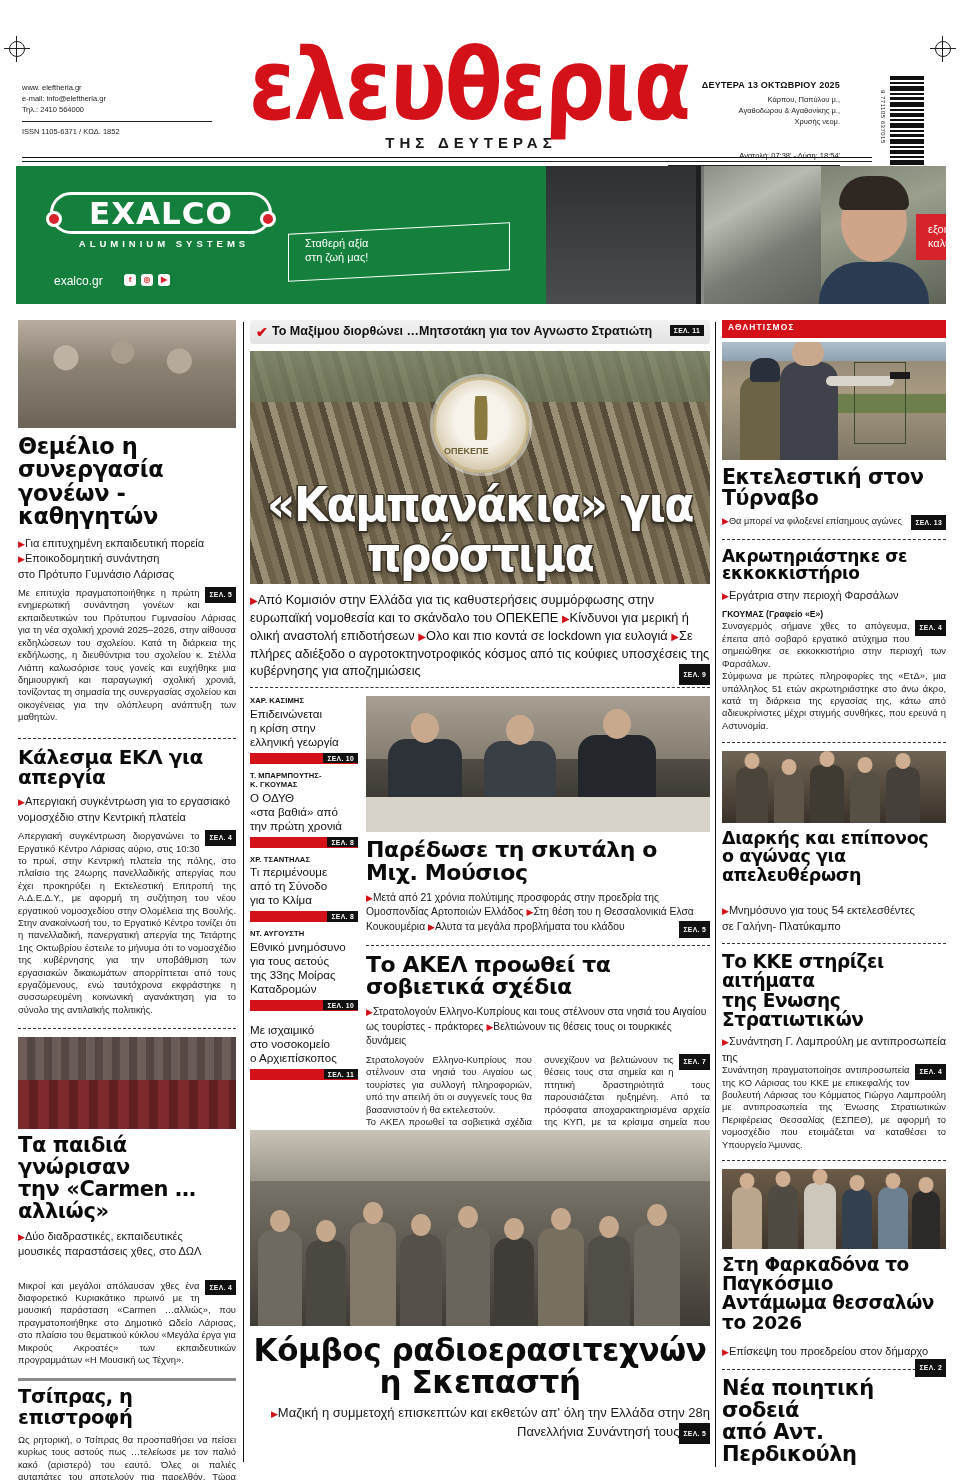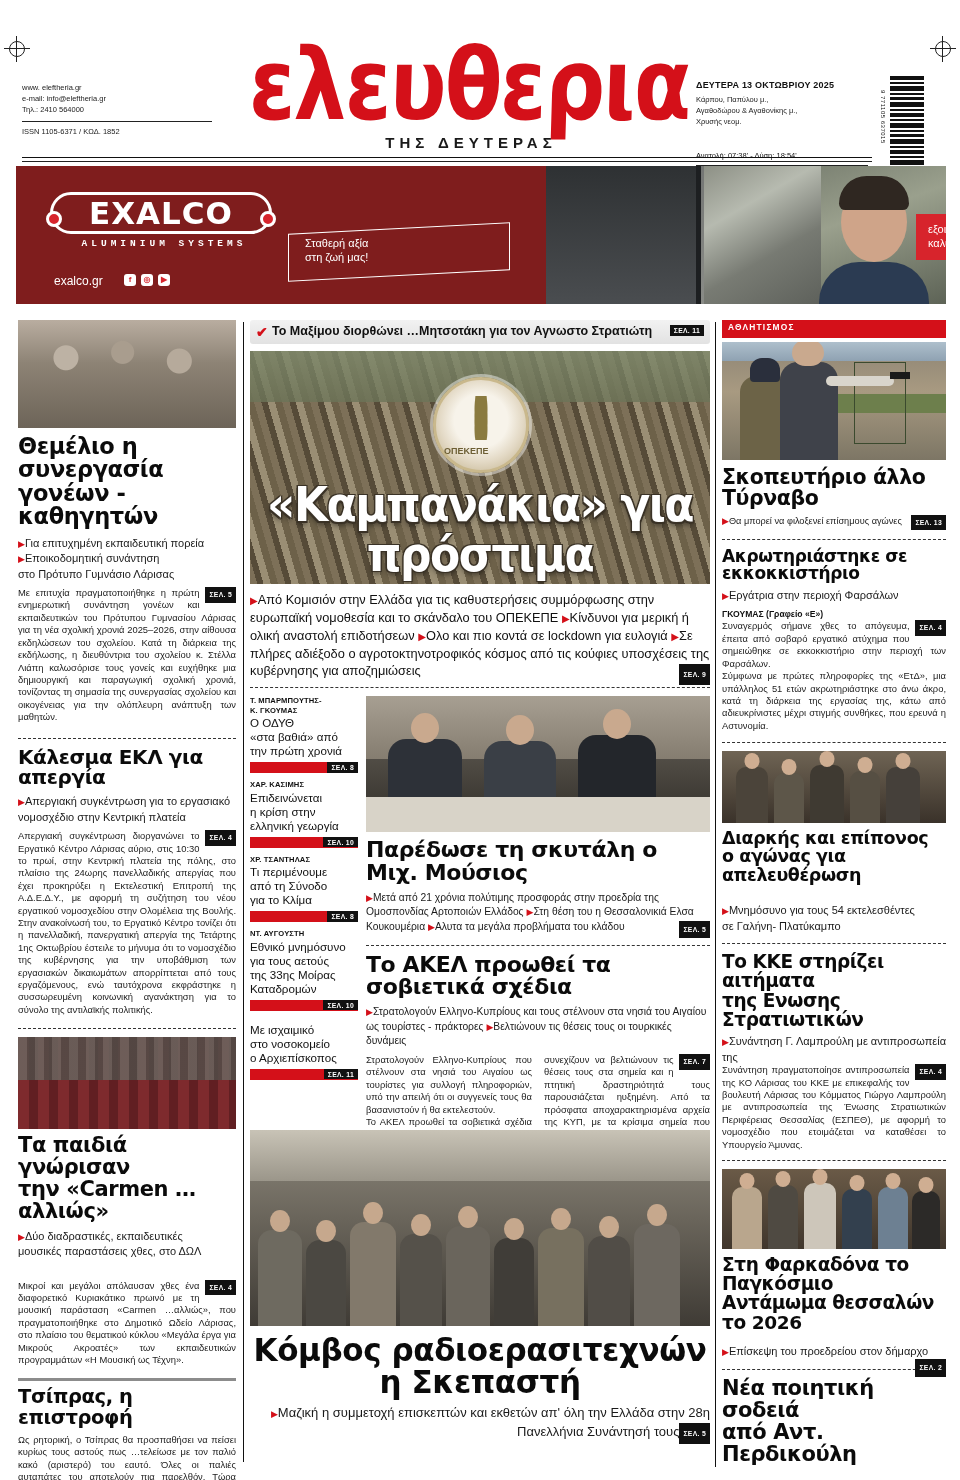--- a/index.html
+++ b/index.html
@@ -29,21 +29,21 @@
     color:#d41019; line-height:86px;
     transform:scaleY(1.18) skewX(-2deg); transform-origin:center top;
   }
   .mast-sub {
     position:absolute; left:236px; top:106px; width:470px; text-align:center;
     font-size:15px; font-weight:bold; letter-spacing:5px; color:#1a1a1a;
   }
   .mast-left { position:absolute; left:22px; top:54px; width:200px; font-size:7.5px; line-height:11px; color:#222; }
   .mast-left .rule { margin:6px 0 4px 0; border-top:1px solid #222; width:190px; }
   .mast-left .issn { font-size:7.5px; }
-  .mast-right { position:absolute; left:696px; top:52px; width:172px; color:#111; }
+  .mast-right { position:absolute; left:668px; top:52px; width:172px; text-align:right; color:#111; }
   .mast-right .date { font-size:9px; font-weight:bold; letter-spacing:.2px; }
   .mast-right .saints { font-size:7.5px; line-height:11px; margin-top:4px; color:#222; }
   .mast-right .sun { font-size:7.5px; margin-top:24px; }
   .mast-right .rule { border-top:1px solid #222; margin:5px 0 4px 0; }
   .mast-right .issue { font-size:8px; }
   .mast-tagline {
     position:absolute; left:300px; top:140px; width:360px; text-align:center;
     font-size:8.5px; font-weight:bold; letter-spacing:.3px;
   }
   .mast-rule-wide { position:absolute; left:22px; top:133px; width:850px; border-top:1px solid #222; }
@@ -55,38 +55,38 @@
   .barcode .num {
     position:absolute; left:-4px; top:14px; font-size:6px; letter-spacing:.5px;
     transform:rotate(90deg); transform-origin:left top; white-space:nowrap; color:#111;
   }
 
   
   .ad {
     position:absolute; left:16px; top:166px; width:930px; height:138px;
     background:#d7242c; overflow:hidden;
   }
-  .ad-left { position:absolute; left:0; top:0; width:530px; height:138px; background:#7f1d1d; }
+  .ad-left { position:absolute; left:0; top:0; width:530px; height:138px; background:#15803d; }
   .ad-logo {
     position:absolute; left:34px; top:26px; width:222px; height:42px;
     border:3px solid #fff; border-radius:21px;
   }
   .ad-logo span {
     display:block; text-align:center; line-height:36px; color:#fff;
     font-family:"DejaVu Sans", sans-serif; font-weight:bold; font-size:31px; letter-spacing:1px;
   }
   .ad-logo::before, .ad-logo::after {
     content:""; position:absolute; top:16px; width:10px; height:10px;
     border:3px solid #fff; border-radius:50%; background:#d7242c;
   }
   .ad-logo::before { left:-7px; }
   .ad-logo::after { right:-7px; }
   .ad-sys {
     position:absolute; left:40px; top:72px; width:216px; text-align:center;
-    color:#fff; font-size:9.5px; letter-spacing:4px; font-weight:bold;font-family:Liberation Mono, monospace;
+    color:#fff; font-size:9.5px; letter-spacing:4px; font-weight:bold;
   }
   .ad-url { position:absolute; left:38px; top:108px; color:#fff; font-size:12px; }
   .ad-social { position:absolute; left:108px; top:108px; display:flex; gap:5px; }
   .ad-social i {
     display:block; width:12px; height:12px; border-radius:3px; background:#fff; color:#d7242c;
     font-style:normal; font-size:8px; line-height:12px; text-align:center; font-weight:bold;
   }
   .ad-claim {
     position:absolute; left:272px; top:62px; width:222px; height:48px;
     border:1px solid #fff; transform:skewY(-3deg);
@@ -474,37 +474,37 @@
       <span class="sel" style="float:right;margin-top:2px;">ΣΕΛ. 9</span>
     </div>
 
     <div class="dashline" style="margin-top:8px;"></div>
 
     <div style="position:relative; height:640px; margin-top:4px;">
 
       <div class="briefs">
 
         <div class="brief">
+          <div class="byline" style="white-space:pre-line;">ΧΑΡ. ΚΑΣΙΜΗΣ</div>
+          <div class="txt" style="white-space:pre-line;">Επιδεινώνεται
+η κρίση στην
+ελληνική γεωργία</div>
+          <div class="barrow">
+              <span class="sel">ΣΕΛ. 10</span>
+            </div>
+        </div>
+
+        <div class="brief">
           <div class="byline" style="white-space:pre-line;">Τ. ΜΠΑΡΜΠΟΥΤΗΣ-
 Κ. ΓΚΟΥΜΑΣ</div>
           <div class="txt" style="white-space:pre-line;">Ο ΟΔΥΘ
 «στα βαθιά» από
 την πρώτη χρονιά</div>
           <div class="barrow">
               <span class="sel">ΣΕΛ. 8</span>
-            </div>
-        </div>
-
-        <div class="brief">
-          <div class="byline" style="white-space:pre-line;">ΧΑΡ. ΚΑΣΙΜΗΣ</div>
-          <div class="txt" style="white-space:pre-line;">Επιδεινώνεται
-η κρίση στην
-ελληνική γεωργία</div>
-          <div class="barrow">
-              <span class="sel">ΣΕΛ. 10</span>
             </div>
         </div>
 
         <div class="brief">
           <div class="byline" style="white-space:pre-line;">ΧΡ. ΤΣΑΝΤΗΛΑΣ</div>
           <div class="txt" style="white-space:pre-line;">Τι περιμένουμε
 από τη Σύνοδο
 για το Κλίμα</div>
           <div class="barrow">
               <span class="sel">ΣΕΛ. 8</span>
@@ -630,21 +630,21 @@
       <div class="s1">
           <i></i>
         </div>
       <div class="s2">
           <i></i>
         </div>
       <div class="arm"></div>
       <div class="gun"></div>
     </div>
 
-    <h2 class="h-lead" style="font-size:20.5px; margin-top:7px;">Σκοπευτήριο άλλο Τύρναβο</h2>
+    <h2 class="h-lead" style="font-size:20.5px; margin-top:7px;">Εκτελεστική στον Τύρναβο</h2>
 
     <div class="bullets" style="margin-top:5px; font-size:9.2px; line-height:12px;">
       <span class="b">▶</span><span>Θα μπορεί να φιλοξενεί επίσημους αγώνες</span>
       <span class="sel" style="float:right;">ΣΕΛ. 13</span>
     </div>
 
     <div class="dashline" style="margin-top:12px;"></div>
 
     <h2 class="h-lead" style="font-size:17px; margin-top:5px;">Ακρωτηριάστηκε σε εκκοκκιστήριο</h2>
 

